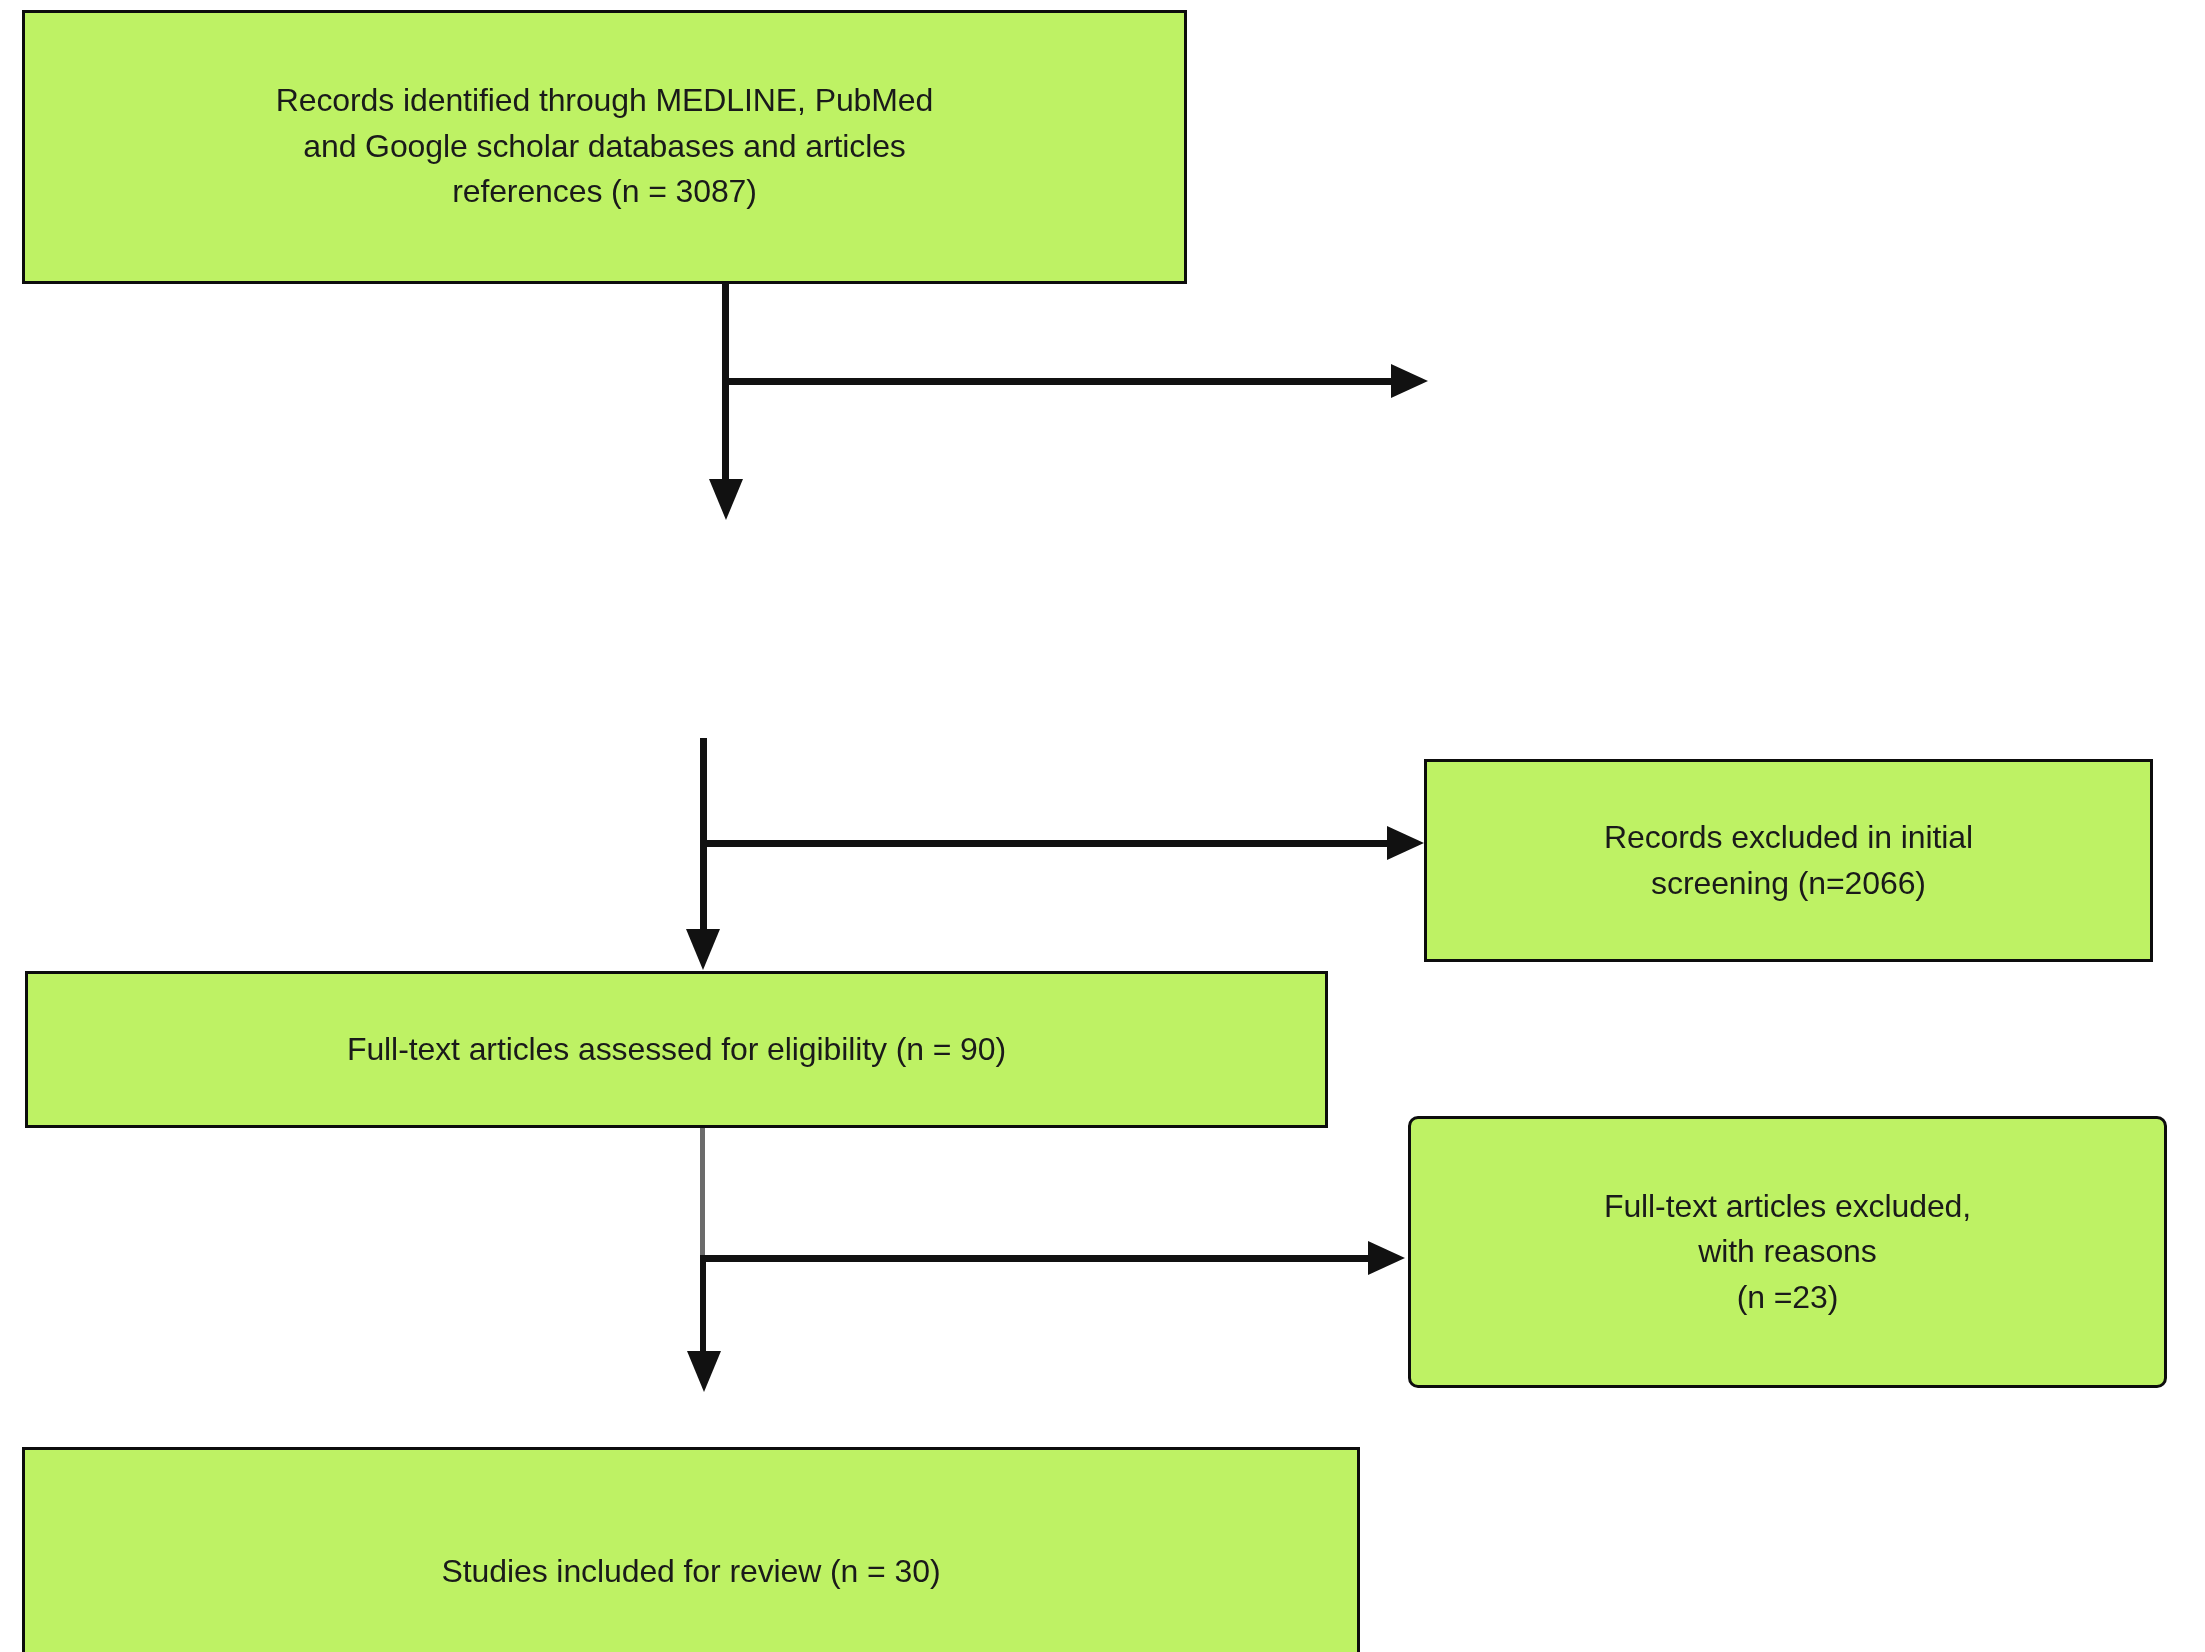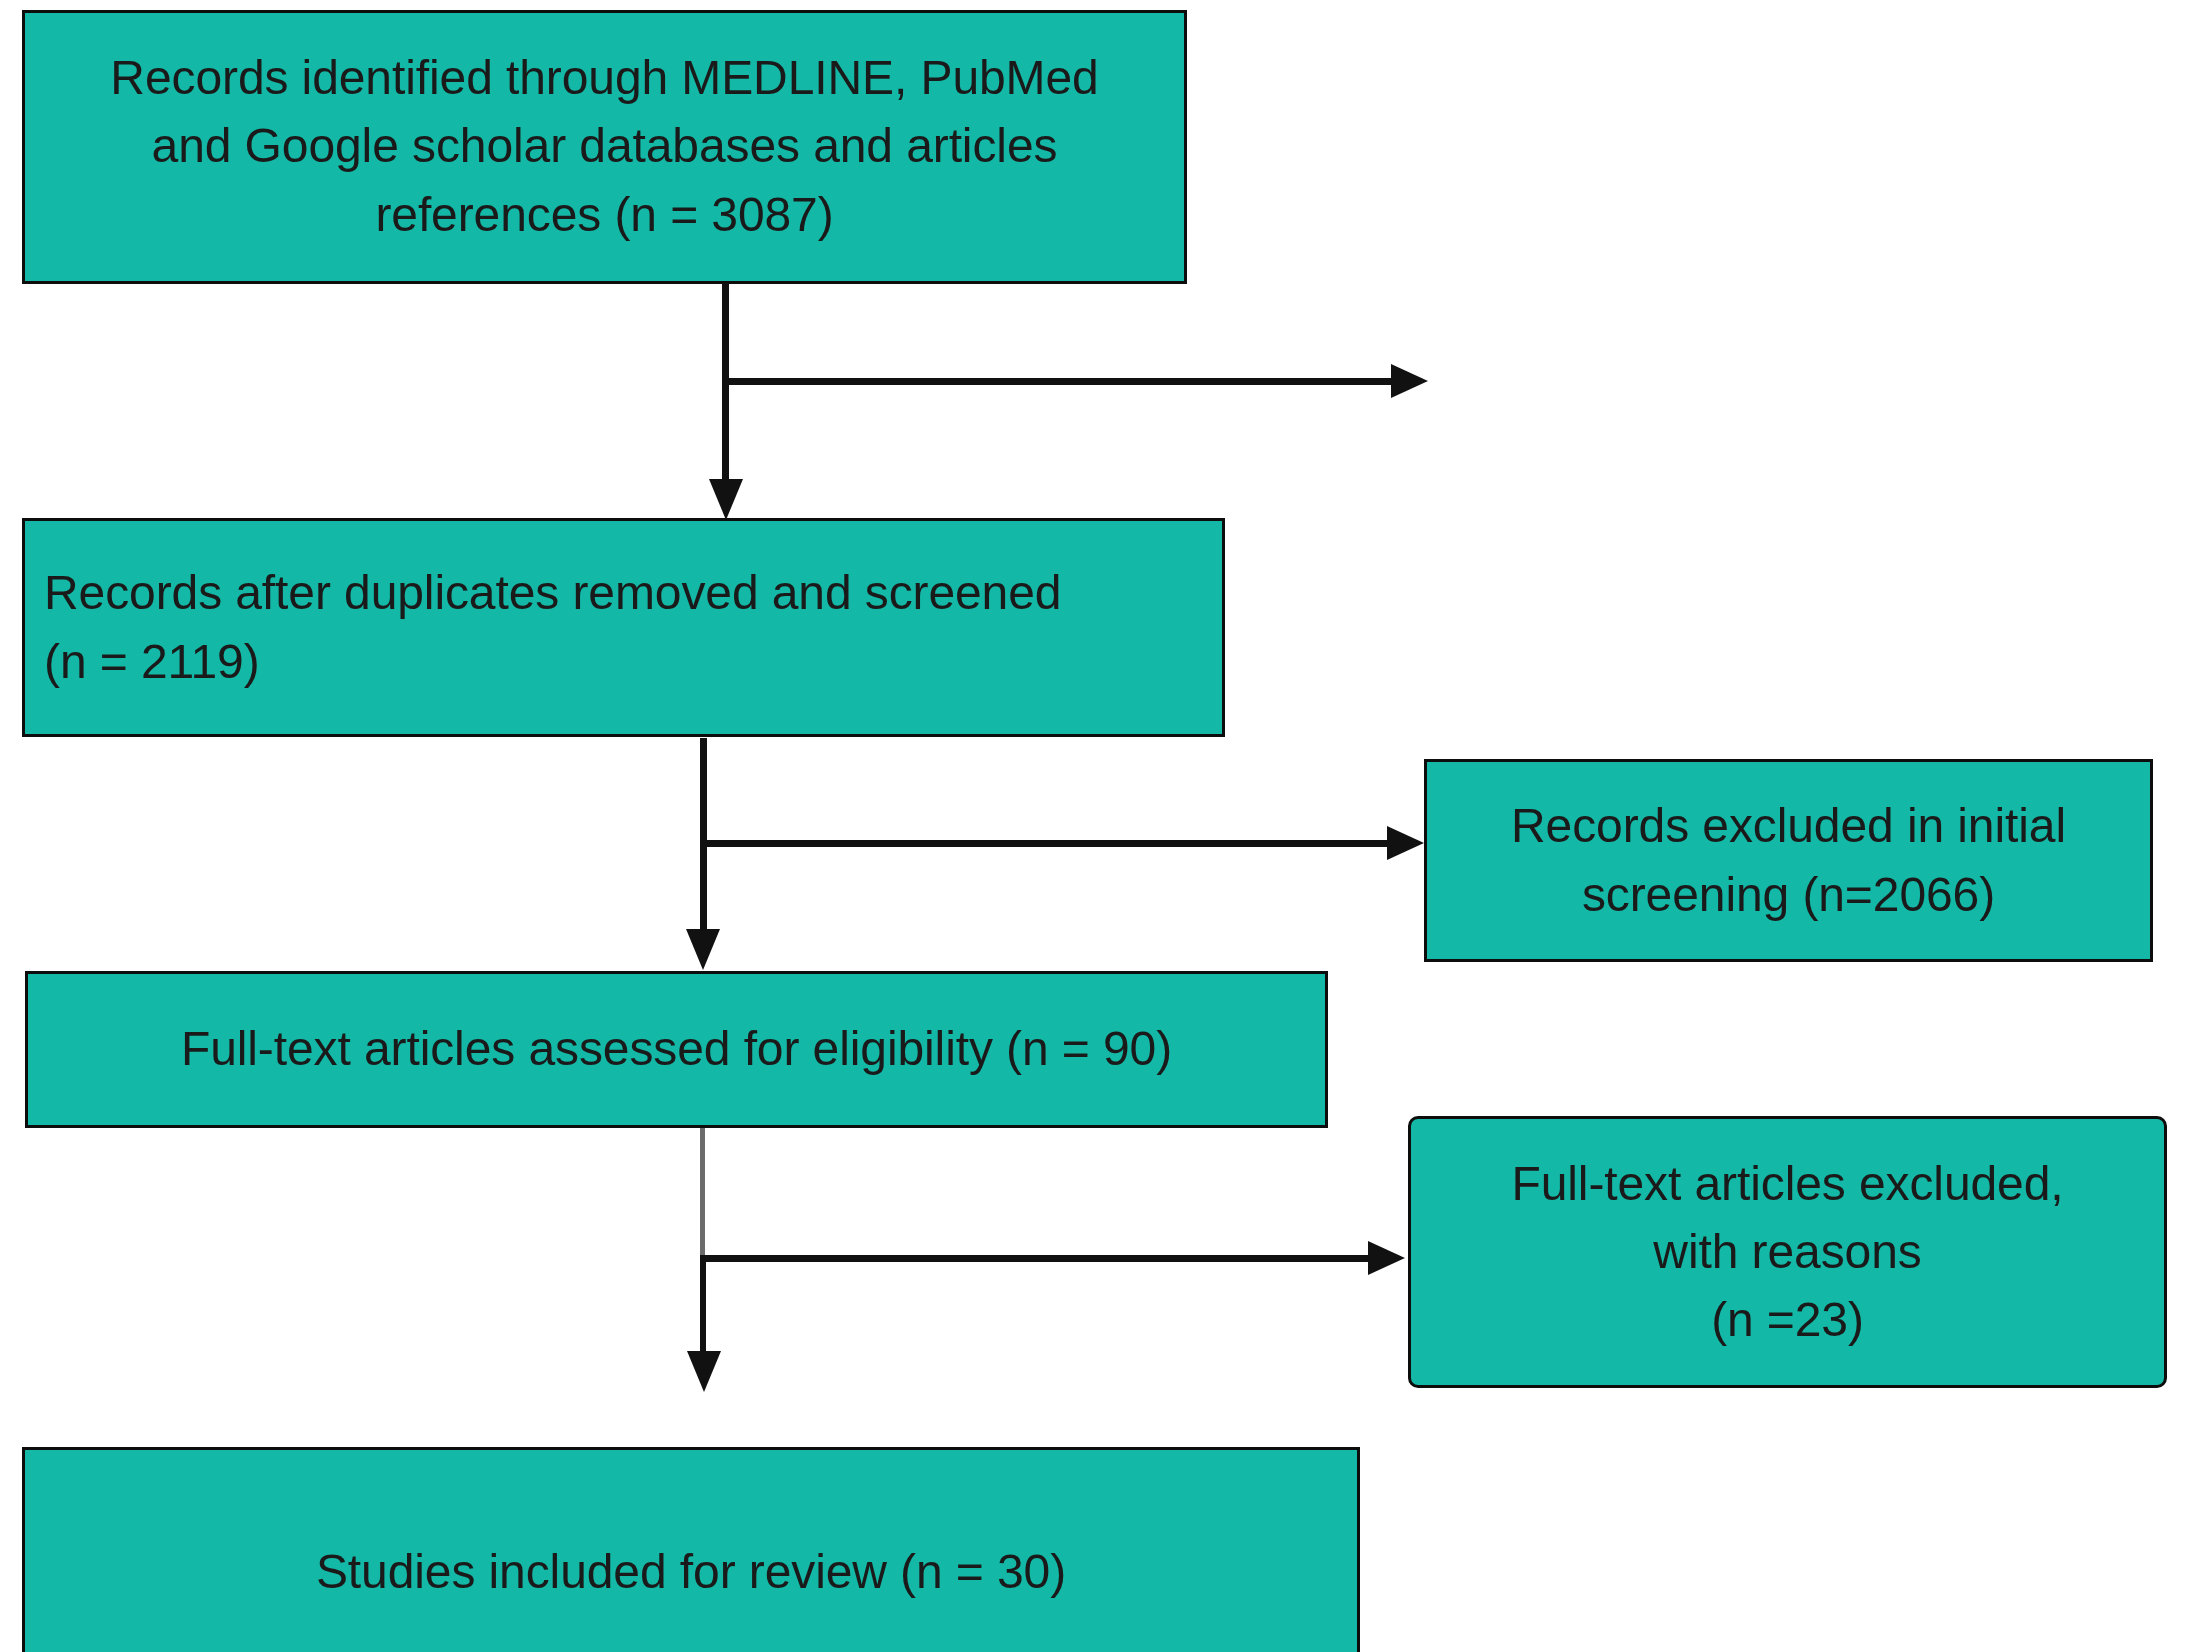--- a/index.html
+++ b/index.html
@@ -13,25 +13,25 @@
     width: 2205px;
     height: 1652px;
     background: #ffffff;
     font-family: "Liberation Sans", sans-serif;
     overflow: hidden;
   }
   .flow-box {
     position: absolute;
     box-sizing: border-box;
     border: 3.7px solid #0d0d0d;
-    background: #14b8a6;
+    background: #bef264;
     display: flex;
     align-items: center;
     color: #1a1a1a;
-    font-size: 48px;
+    font-size: 32px;
     line-height: 1.42;
     letter-spacing: -0.1px;
   }
   .flow-box .box-text {
     display: block;
     width: 100%;
     padding: 0 19px;
     white-space: pre-line;
   }
   .align-center { justify-content: center; }
@@ -77,24 +77,20 @@
 references (n = 3087)</span>
   </div>
 
   <div class="conn-v" style="left:722px; top:283px; width:6.6px; height:208px;"></div>
   <div class="arrow-down" style="left:709px; top:479px;"></div>
 
   <div class="conn-h" style="left:722px; top:378px; width:670px; height:6.6px;"></div>
   <div class="arrow-right" style="left:1391px; top:364px;"></div>
 
 
-  <div class="flow-box align-left" style="left:22px; top:518px; width:1203px; height:219px;">
-    <span class="box-text">Records after duplicates removed and screened
-(n = 2119)</span>
-  </div>
 
   <div class="conn-v" style="left:700px; top:738px; width:6.6px; height:218px;"></div>
   <div class="arrow-down" style="left:686px; top:929px;"></div>
 
   <div class="conn-h" style="left:700px; top:840px; width:689px; height:6.6px;"></div>
   <div class="arrow-right" style="left:1387px; top:826px;"></div>
 
   <div class="flow-box align-center" style="left:1424px; top:759px; width:729px; height:203px;">
     <span class="box-text">Records excluded in initial
 screening (n=2066)</span>

